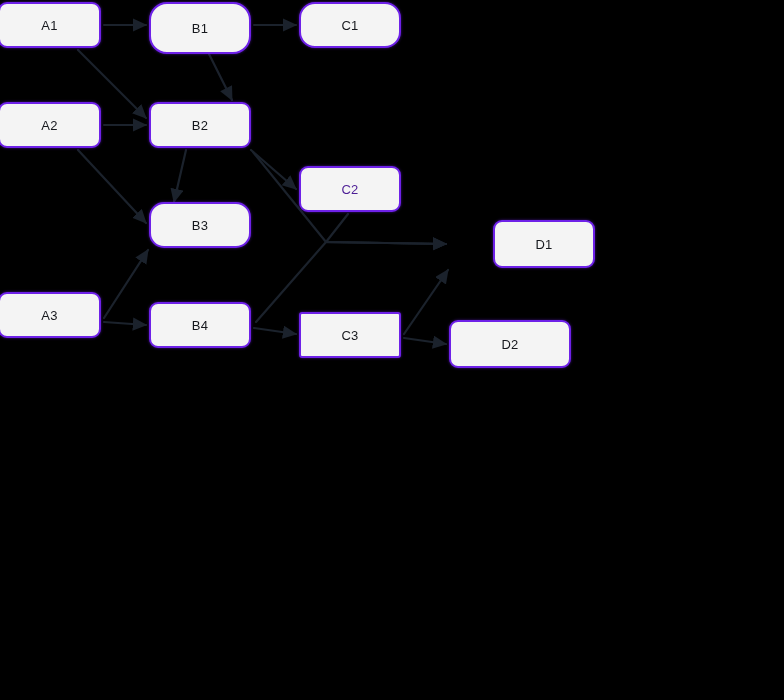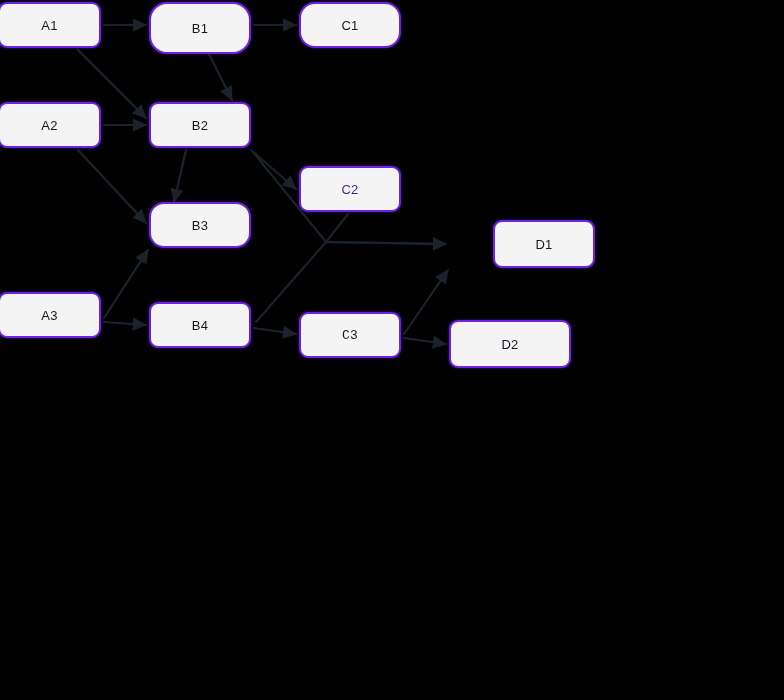--- a/index.html
+++ b/index.html
@@ -61,21 +61,21 @@
     </div>
     <div class="node" style="left: 149px; top: 302px; width: 102px; height: 46px; background: rgb(244, 244, 244); border-color: rgb(110, 33, 232); border-radius: 9px; color: rgb(22, 24, 29);">
       <span class="node-label">B4</span>
     </div>
     <div class="node" style="left: 299px; top: 2px; width: 102px; height: 46px; background: rgb(244, 244, 244); border-color: rgb(110, 33, 232); border-radius: 16px; color: rgb(22, 24, 29);">
       <span class="node-label">C1</span>
     </div>
     <div class="node" style="left: 299px; top: 166px; width: 102px; height: 46px; background: rgb(244, 244, 244); border-color: rgb(110, 33, 232); border-radius: 9px; color: #4c1d95;">
       <span class="node-label">C2</span>
     </div>
-    <div class="node" style="left: 299px; top: 312px; width: 102px; height: 46px; background: rgb(244, 244, 244); border-color: rgb(110, 33, 232); border-radius: 9px; color: rgb(22, 24, 29); font-family: Liberation Mono, monospace;">
+    <div class="node" style="left: 299px; top: 312px; width: 102px; height: 46px; background: rgb(244, 244, 244); border-color: rgb(110, 33, 232); border-radius: 3px; color: rgb(22, 24, 29);">
       <span class="node-label">C3</span>
     </div>
     <div class="node" style="left: 449px; top: 220px; width: 102px; height: 48px; background: rgb(244, 244, 244); border-color: rgb(110, 33, 232); border-radius: 9px; color: rgb(22, 24, 29); margin-left: 44px;">
       <span class="node-label">D1</span>
     </div>
     <div class="node" style="left: 449px; top: 320px; width: 122px; height: 48px; background: rgb(244, 244, 244); border-color: rgb(110, 33, 232); border-radius: 9px; color: rgb(22, 24, 29);">
       <span class="node-label">D2</span>
     </div>
   </div>
 

